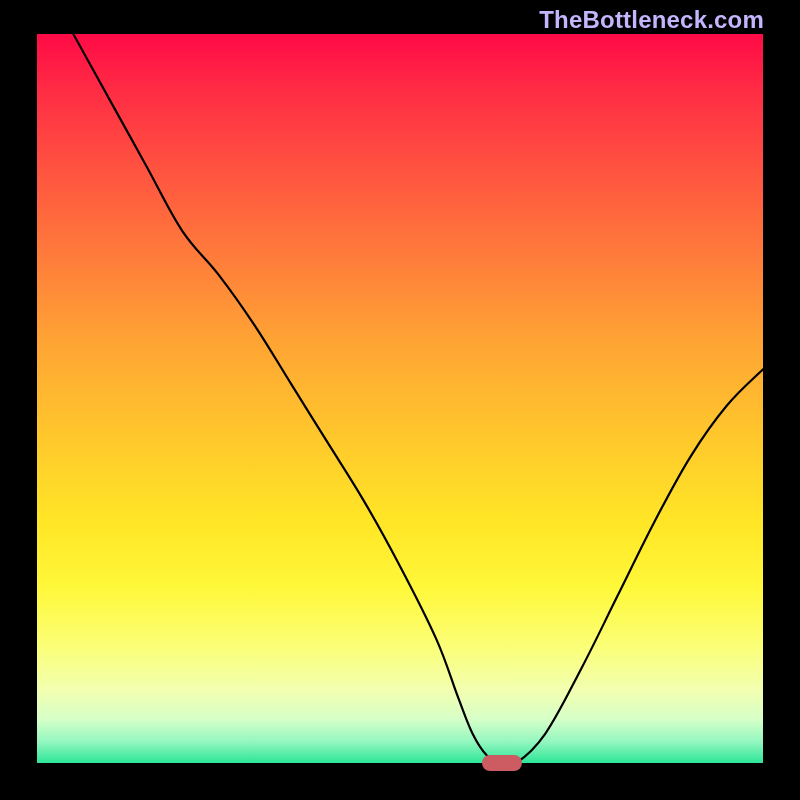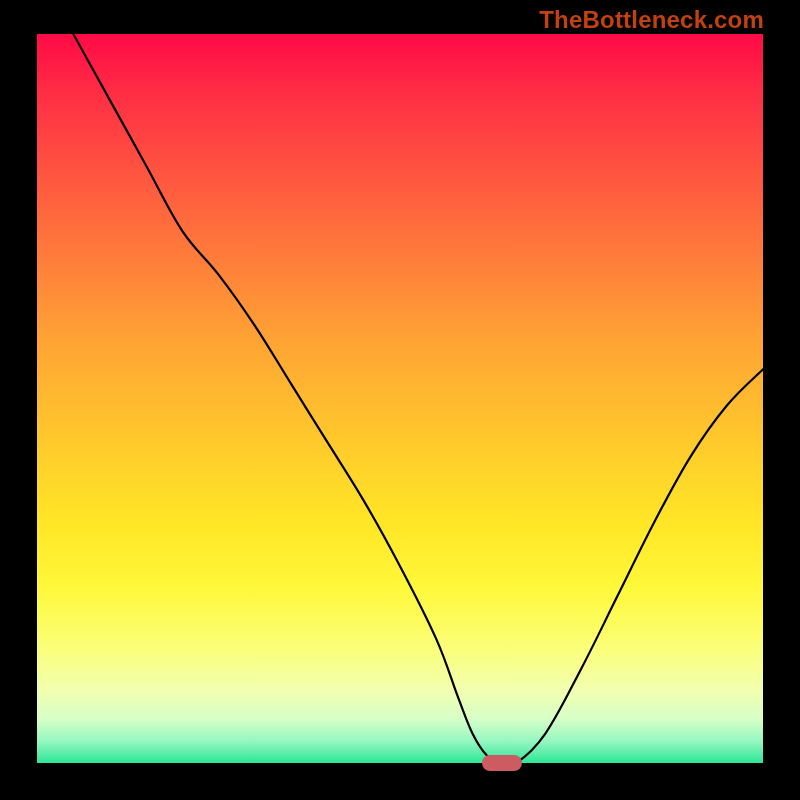--- a/index.html
+++ b/index.html
@@ -40,21 +40,21 @@
       #2de597 100%
     );
   }
   .watermark {
     position: absolute;
     top: 6px;
     right: 36px;
     font-family: Arial, Helvetica, sans-serif;
     font-size: 24px;
     font-weight: 600;
-    color: #c2410c;
+    color: #c4b5fd;
     letter-spacing: 0.2px;
   }
   svg.curve {
     position: absolute;
     left: 0;
     top: 0;
   }
   .marker {
     position: absolute;
     width: 40px;

